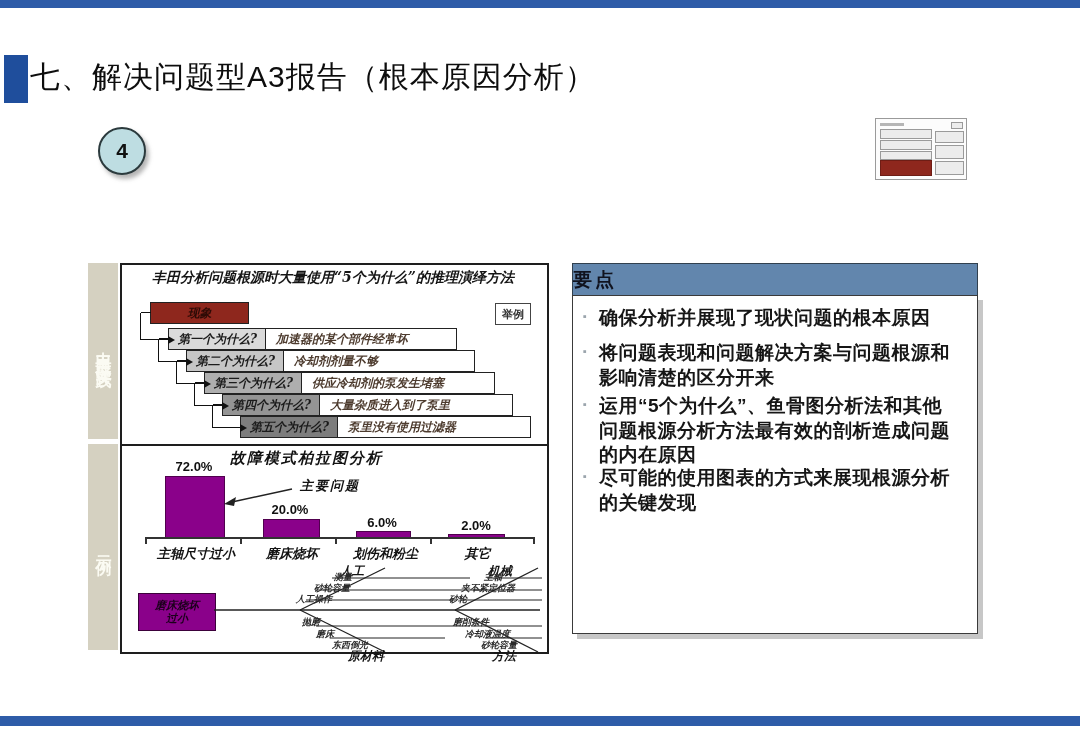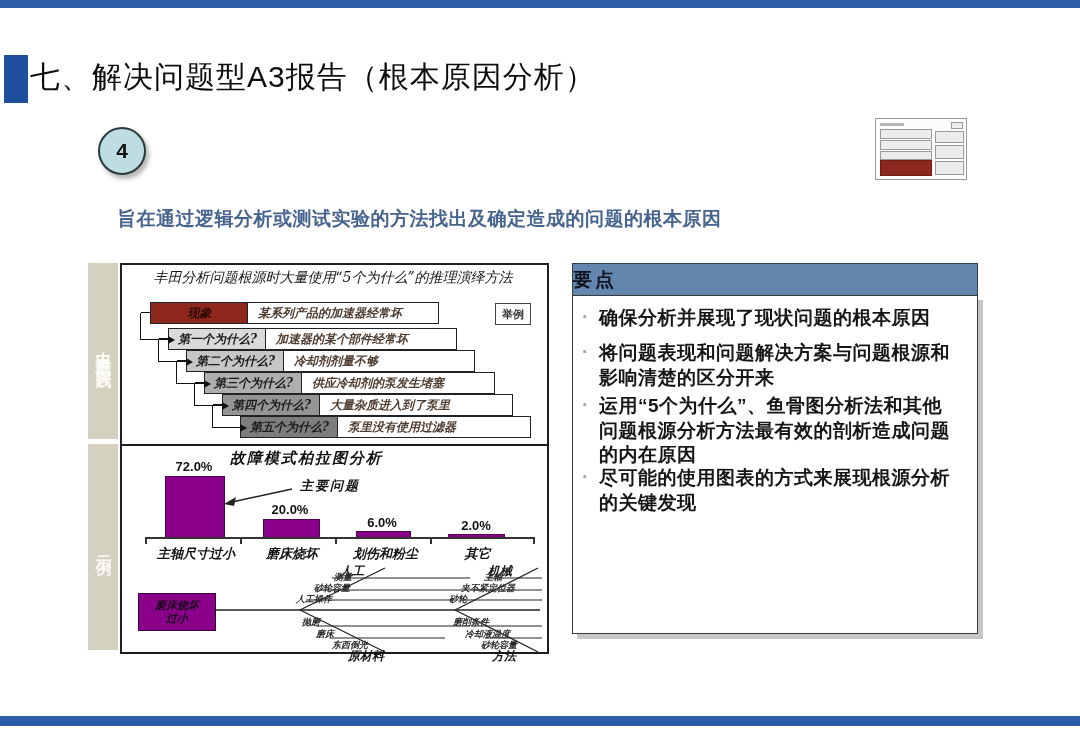--- a/index.html
+++ b/index.html
@@ -19,21 +19,21 @@
   .thumb{left:875px;top:118px;width:90px;height:60px;background:#fcfcfc;border:1px solid #9a9a9a;}
   .tbox{position:absolute;background:#ececec;border:1px solid #9a9a9a;}
   .tline{position:absolute;background:#b5b5b5;}
   .tred{position:absolute;background:#8e271d;border:1px solid #6e1d15;}
 
   
   .strip{left:88px;width:30px;background:#d5d1c1;display:flex;align-items:center;justify-content:center;}
   .strip span{writing-mode:vertical-rl;font-size:16px;font-weight:bold;color:#fbfbf3;letter-spacing:4px;}
   .panel-box{left:120px;width:425px;background:#fff;border:2px solid #1e1e1e;}
   .fw-header{left:126px;top:269px;width:414px;text-align:center;font-family:"DejaVu Serif",serif;
-       font-style:italic;font-weight:normal;font-size:14px;color:#151515;}
+       font-style:italic;font-weight:bold;font-size:14px;color:#151515;}
   .why-label{position:absolute;height:20px;border:1.5px solid #222;display:flex;align-items:center;
        justify-content:center;font-family:"DejaVu Serif",serif;font-style:italic;font-weight:bold;
        font-size:12px;color:#1b1b1b;}
   .why-answer{position:absolute;height:20px;border:1.5px solid #222;background:#fff;display:flex;
        align-items:center;padding-left:10px;font-family:"DejaVu Serif",serif;font-style:italic;
        font-weight:bold;font-size:12px;color:#4d3b2e;}
   .conn{position:absolute;border-left:1.5px solid #111;border-bottom:1.5px solid #111;}
   .conn::before{content:"";position:absolute;left:0;top:-1px;width:10px;border-top:1.5px solid #111;}
   .conn .arr{position:absolute;right:-6px;bottom:-5px;width:0;height:0;
        border-left:7px solid #111;border-top:4px solid transparent;border-bottom:4px solid transparent;}
@@ -91,35 +91,33 @@
     <div class="tbox" style="right:3px;top:3px;width:10px;height:5px;"></div>
     <div class="tbox" style="left:4px;top:10px;width:50px;height:8px;"></div>
     <div class="tbox" style="left:4px;top:21px;width:50px;height:8px;"></div>
     <div class="tbox" style="left:4px;top:32px;width:50px;height:7px;"></div>
     <div class="tred" style="left:4px;top:41px;width:50px;height:14px;"></div>
     <div class="tbox" style="left:59px;top:12px;width:27px;height:10px;"></div>
     <div class="tbox" style="left:59px;top:26px;width:27px;height:12px;"></div>
     <div class="tbox" style="left:59px;top:42px;width:27px;height:12px;"></div>
   </div>
 
-  <div class="abs subtitle">旨在通过逻辑分析或测试实验的方法找出及确定造成的问题的根本原因</div>
 
   <div class="abs strip" style="top:263px;height:176px;">
     <span>丰田最佳实践</span>
   </div>
   <div class="abs strip" style="top:444px;height:206px;">
     <span>示例</span>
   </div>
 
   <div class="abs panel-box" style="top:263px;height:179px;"></div>
   <div class="abs fw-header">丰田分析问题根源时大量使用“5个为什么”的推理演绎方法</div>
   <div class="abs ex-tag">举例</div>
 
   <div class="why-label" style="left:150px;top:302px;width:97px;background:#8e271d;color:#2d0b06;">现象</div>
-  <div class="why-answer" style="left:247px;top:302px;width:180px;">某系列产品的加速器经常坏</div>
 
   <div class="why-label" style="left:168px;top:328px;width:97px;background:#dadada;">第一个为什么?</div>
   <div class="why-answer" style="left:265px;top:328px;width:180px;">加速器的某个部件经常坏</div>
 
   <div class="why-label" style="left:186px;top:350px;width:97px;background:#c6c6c6;">第二个为什么?</div>
   <div class="why-answer" style="left:283px;top:350px;width:180px;">冷却剂剂量不够</div>
 
   <div class="why-label" style="left:204px;top:372px;width:97px;background:#aeaeae;">第三个为什么?</div>
   <div class="why-answer" style="left:301px;top:372px;width:182px;">供应冷却剂的泵发生堵塞</div>
 

